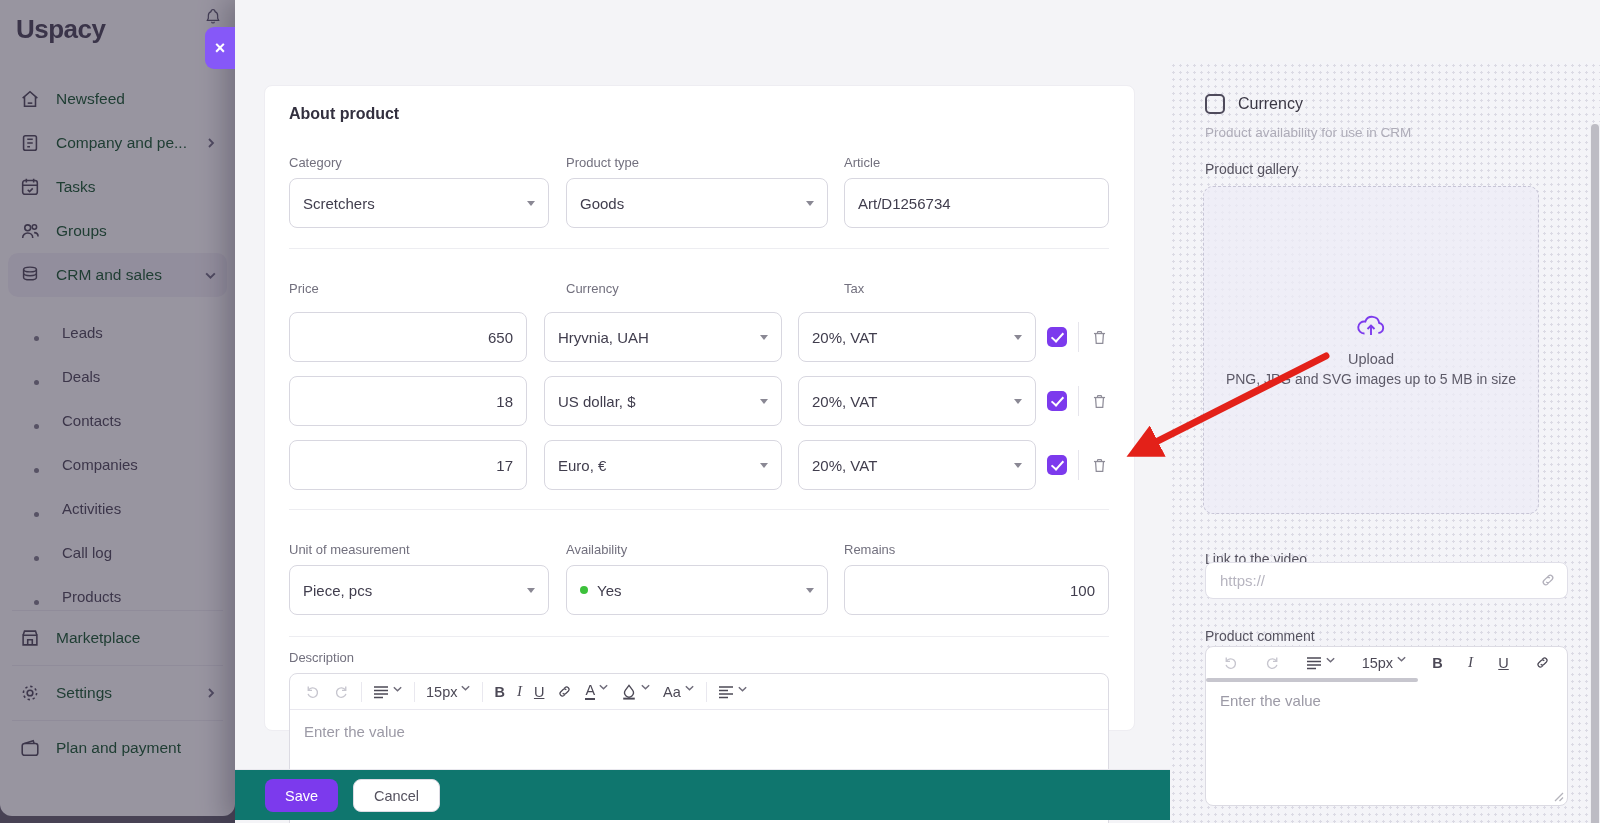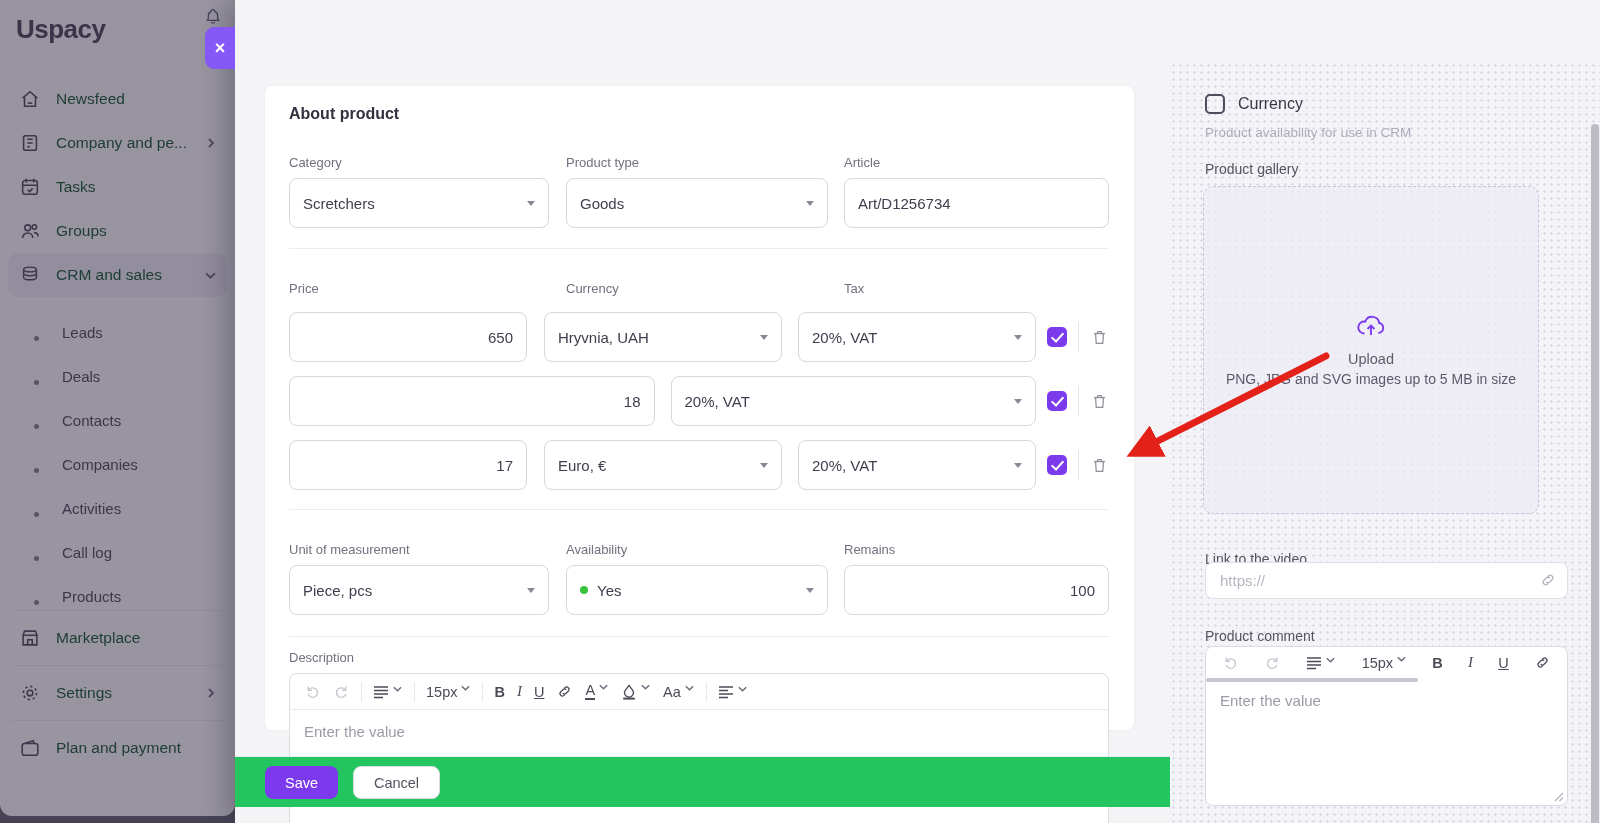--- a/index.html
+++ b/index.html
@@ -71,21 +71,21 @@
   .tbtn.dis { color:#c7c6cf; }
   .tsep { width:1px; height:20px; background:#e9e8ef; margin:0 5px; flex:none;}
   .bold-g { font-weight:700; } .ital-g { font-family:"Liberation Serif", serif; font-style:italic; font-size:15px;}
   .und-g { text-decoration:underline; }
   .fcol-g { border-bottom:2px solid #4c4956; line-height:1.05; }
   .chev-s { color:#6f6c7a; }
   .ed-body { padding:13px 14px; font-size:15px; color:#9c9aa6; }
   .rz { position:absolute; right:3px; bottom:3px; }
 
   
-  .footerbar { position:absolute; left:0; bottom:16px; width:935px; height:51px; background:#22c55e;
+  .footerbar { position:absolute; left:0; bottom:3px; width:935px; height:51px; background:#0f766e;
                border-top:1px solid #e9e8ee; display:flex; align-items:flex-start; padding:9px 0 0 30px; gap:15px; }
   .btn-save { width:73px; height:33px; background:#7c3aed; color:#fff; border:none; border-radius:8px;
               font-size:14.5px; cursor:pointer; font-family:inherit;}
   .btn-cancel { width:87px; height:33px; background:#fff; color:#55525f; border:1px solid #dcdbe3; border-radius:8px;
               font-size:14.5px; cursor:pointer; font-family:inherit;}
 
   
   .rightpanel { position:absolute; top:0; left:935px; right:0; bottom:0; background-color:#f4f4f8;
                 background-image:radial-gradient(#dbdae4 1px, transparent 1.3px); background-size:7px 7px; }
   .act-row { position:absolute; left:35px; top:32px; display:flex; align-items:center; gap:13px; }
@@ -318,20 +318,24 @@
             <svg width="19" height="19" viewBox="0 0 24 24" fill="none" stroke="currentColor" stroke-width="1.6">
               <path d="M5 7h14"></path>
               <path d="M9.5 7V5.5a1 1 0 0 1 1-1h3a1 1 0 0 1 1 1V7"></path>
               <path d="M7 7l.9 12.5h8.2L17 7"></path>
             </svg>
           </span>
       </div>
 
       <div class="prow">
         <input class="ctrl num w1" value="18" style="">
+        <div class="ctrl w2">
+            <span class="val">US dollar, $</span>
+            <span class="tri"></span>
+          </div>
         <div class="ctrl wt">
             <span class="val">20%, VAT</span>
             <span class="tri"></span>
           </div>
         <span class="cbx"></span>
         <span class="vsep"></span>
         <span class="trash">
             <svg width="19" height="19" viewBox="0 0 24 24" fill="none" stroke="currentColor" stroke-width="1.6">
               <path d="M5 7h14"></path>
               <path d="M9.5 7V5.5a1 1 0 0 1 1-1h3a1 1 0 0 1 1 1V7"></path>

